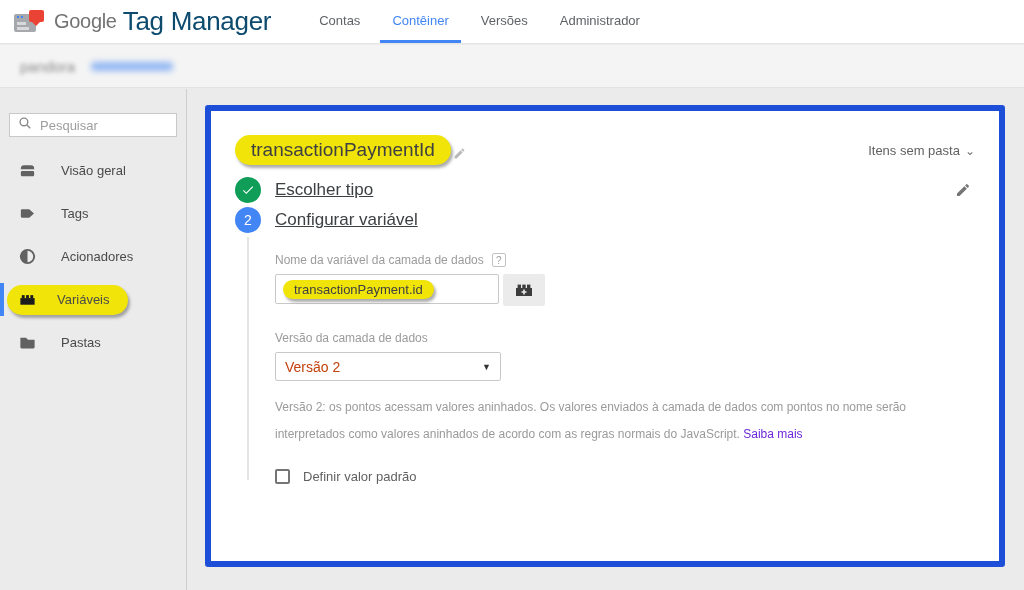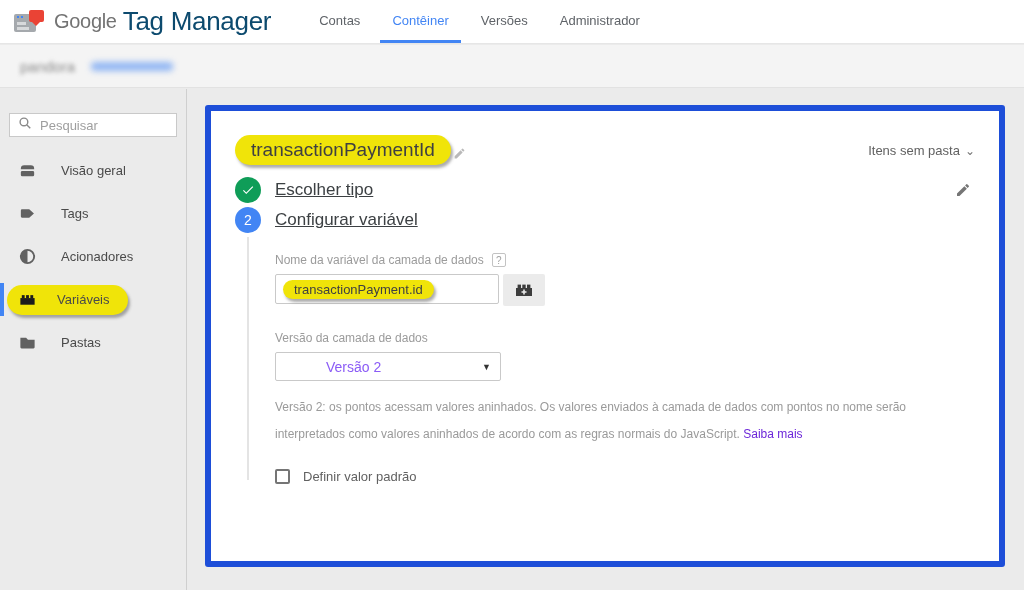--- a/index.html
+++ b/index.html
@@ -132,21 +132,21 @@
   .hl-input { font-size:13px; padding:2px 11px; }
   .brick-btn {
     width:42px; height:32px; background:#ebebeb; border:none; border-radius:2px;
     display:flex; align-items:center; justify-content:center; cursor:pointer;
   }
 
   .select-box {
     margin-top:7px; width:226px; height:29px; border:1px solid #c9c9c9; border-radius:2px; background:#fff;
     display:flex; align-items:center; justify-content:space-between; padding:0 9px; cursor:pointer;
   }
-  .select-value { font-size:14px; color:#8b5cf6;margin-left:41px; }
+  .select-value { font-size:14px; color:#c2410c; }
   .select-arrow { font-size:9px; color:#333; }
 
   .desc { margin-top:13px; font-size:12px; color:#9a9a9a; line-height:27px; max-width:712px; }
   .desc a { color:#6d28d9; text-decoration:none; cursor:pointer; }
 
   .cb-row { margin-top:21px; display:flex; align-items:center; gap:13px; padding-bottom:10px; }
   .checkbox { width:15px; height:15px; border:2px solid #757575; border-radius:2px; background:#fff; cursor:pointer; }
   .cb-label { font-size:13px; color:#616161; }
 </style>
 </head>

